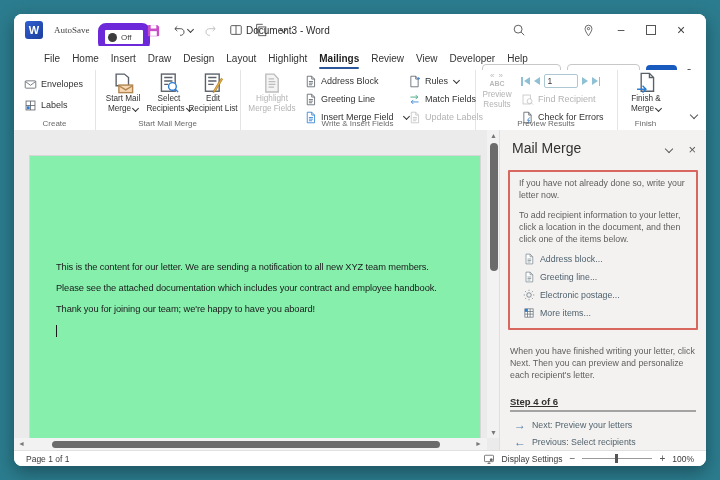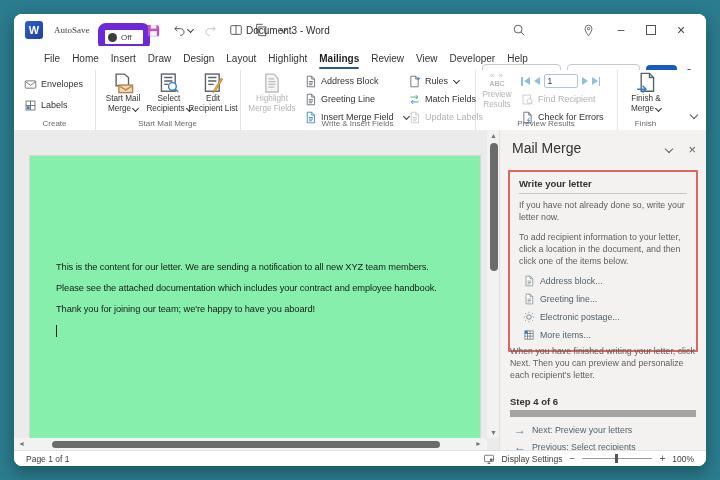--- a/index.html
+++ b/index.html
@@ -78,21 +78,21 @@
   .pane-title{font-size:14px;color:#323130;}
   .pane-hicons{margin-left:auto;display:flex;align-items:center;gap:16px;color:#5c5c5c;}
   .pane-hicons .chv{width:5px;height:5px;}
   .pane-close{font-size:13px;line-height:1;}
   .redbox{position:absolute;left:8px;right:8px;top:40px;border:2px solid #d8675f;border-radius:1px;padding:6px 9px 7px 9px;}
   .sec-title{font-size:9.5px;font-weight:bold;color:#323130;padding-bottom:4px;border-bottom:1px solid #c8c6c4;margin-bottom:6px;}
   .pane p{font-size:8.8px;color:#5f5d5b;line-height:1.35;margin:0 0 8px 0;}
   .plink{display:flex;align-items:center;gap:5px;margin:6px 0 6px 4px;font-size:8.8px;color:#4e616d;}
   .after-box{position:absolute;left:10px;right:10px;top:216px;}
   .step-block{position:absolute;left:10px;right:10px;top:266px;}
-  .step-title{font-size:9.5px;font-weight:bold;color:#323130;padding-bottom:3px;border-bottom:7px solid #a3a3a3;margin-bottom:7px;}
+  .step-title{font-size:9.5px;font-weight:bold;color:#323130;padding-bottom:3px;border-bottom:2px solid #a3a3a3;margin-bottom:7px;text-decoration:underline;}
   .nav-link{display:flex;align-items:center;gap:6px;margin:5px 0 5px 4px;font-size:8.8px;color:#51626c;}
   .nav-link .arr{color:#4e7ca3;font-size:12px;line-height:1;}
   
   .statusbar{position:absolute;left:0;right:0;bottom:0;height:16px;background:#fff;border-top:1px solid #e0e0e0;
              display:flex;align-items:center;font-size:8.5px;color:#3b3b3b;padding:0 12px;box-sizing:border-box;}
   .sb-right{margin-left:auto;display:flex;align-items:center;gap:7px;}
   .zoom-track{position:relative;width:70px;height:1px;background:#9a9a9a;}
   .zoom-thumb{position:absolute;left:33px;top:-4px;width:3px;height:9px;background:#555;}
   .zsign{font-size:10px;color:#555;}
   svg.ic{display:block;}
@@ -485,21 +485,20 @@
     <div class="pane">
       <div class="pane-header">
         <span class="pane-title">Mail Merge</span>
         <span class="pane-hicons">
           <span class="chv"></span>
           <span class="pane-close">×</span>
         </span>
       </div>
 
       <div class="redbox">
-        <div class="sec-title">Write your letter</div>
         <p>If you have not already done so, write your letter now.</p>
         <p>To add recipient information to your letter, click a location in the document, and then click one of the items below.</p>
         <div class="plink">
           <svg class="ic" width="12" height="12" style="color:#7c8a92">
               <use href="#i-doc"></use>
             </svg>
           <span>Address block...</span>
         </div>
         <div class="plink">
           <svg class="ic" width="12" height="12" style="color:#7c8a92">

